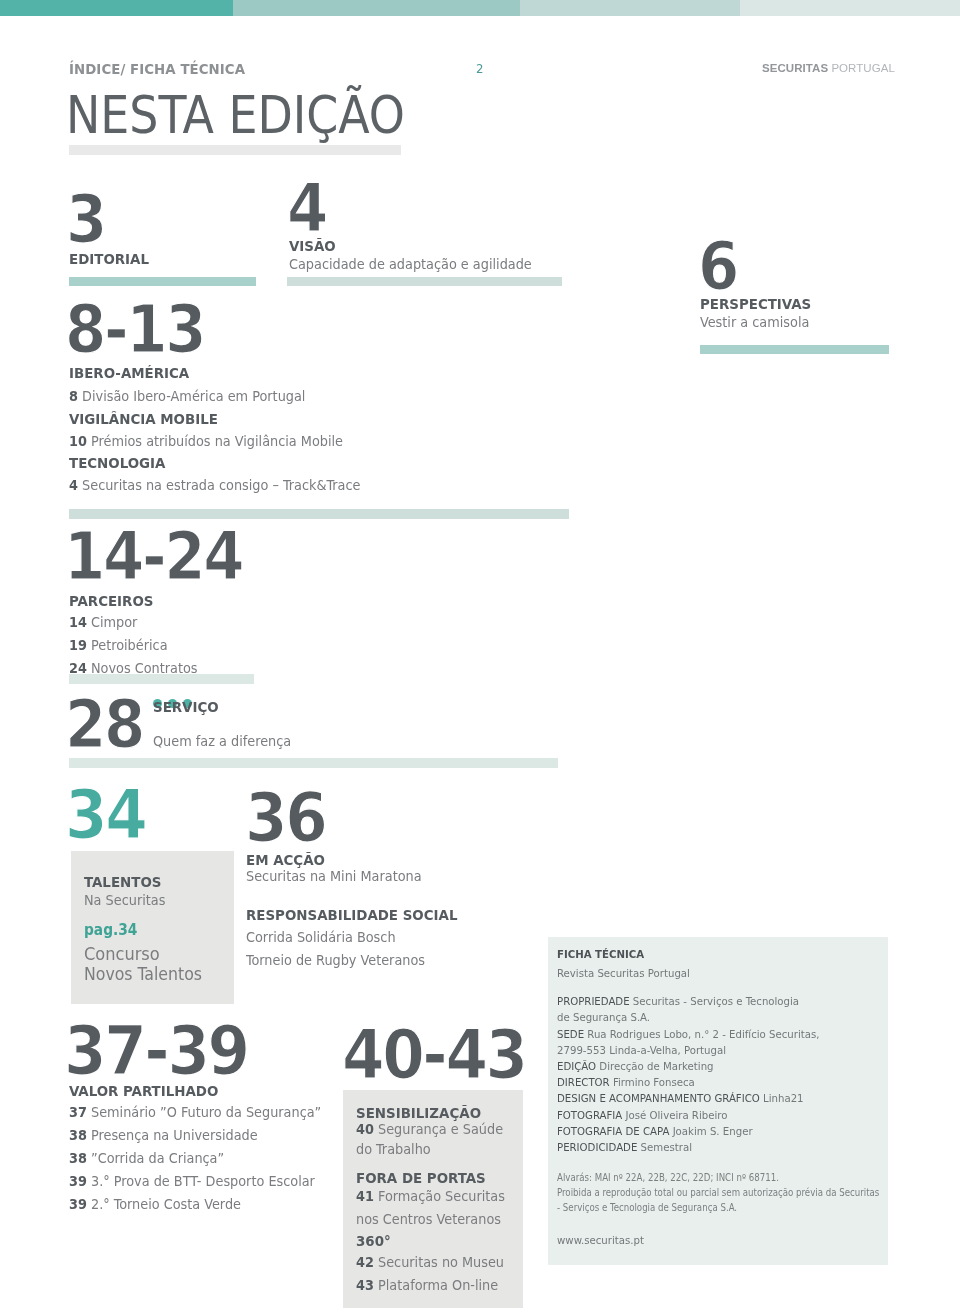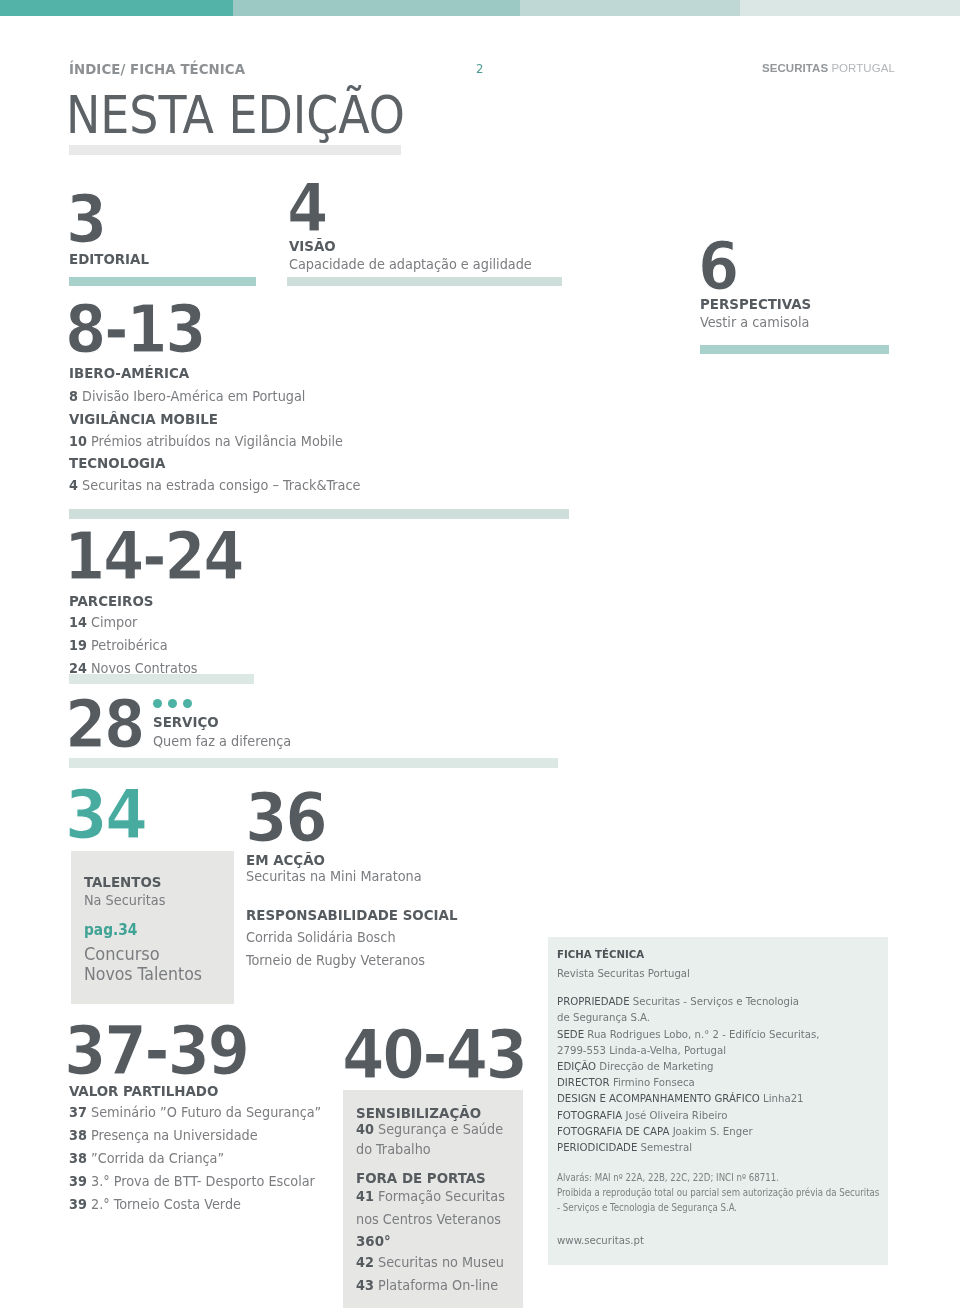--- a/index.html
+++ b/index.html
@@ -64,21 +64,21 @@
   <div class="num" style="left:64px;top:524px;font-size:66px">14-24</div>
   <div class="sect" style="left:69px;top:592px">PARCEIROS</div>
   <div class="ln" style="left:69px;top:614px"><b>14</b> <span>Cimpor</span></div>
   <div class="ln" style="left:69px;top:637px"><b>19</b> <span>Petroibérica</span></div>
   <div class="ln" style="left:69px;top:660px"><b>24</b> <span>Novos Contratos</span></div>
   <div class="bar" style="left:69px;top:674px;width:185px;height:10px;background:#DCE8E4"></div>
   <div class="num" style="left:65px;top:692px;font-size:66px">28</div>
   <div class="dot" style="left:153px;top:699px"></div>
   <div class="dot" style="left:168px;top:699px"></div>
   <div class="dot" style="left:183px;top:699px"></div>
-  <div class="sect" style="left:153px;top:713px">SERVIÇO</div>
+  <div class="sect" style="left:153px;top:698px">SERVIÇO</div>
   <div class="sub" style="left:153px;top:733px">Quem faz a diferença</div>
   <div class="bar" style="left:69px;top:758px;width:489px;height:10px;background:#DCE8E4"></div>
   <div class="num teal" style="left:65px;top:781px;font-size:68px">34</div>
   <div class="greybox" style="left:71px;top:851px;width:163px;height:153px"></div>
   <div class="sect" style="left:84px;top:873px">TALENTOS</div>
   <div class="sub" style="left:84px;top:892px">Na Securitas</div>
   <div class="sect tealtxt" style="left:84px;top:921px;font-size:15.3px">pag.34</div>
   <div class="sub" style="left:84px;top:943px;font-size:18px">Concurso</div>
   <div class="sub" style="left:84px;top:964px;font-size:17.5px">Novos Talentos</div>
   <div class="num" style="left:245px;top:784px;font-size:68px">36</div>

